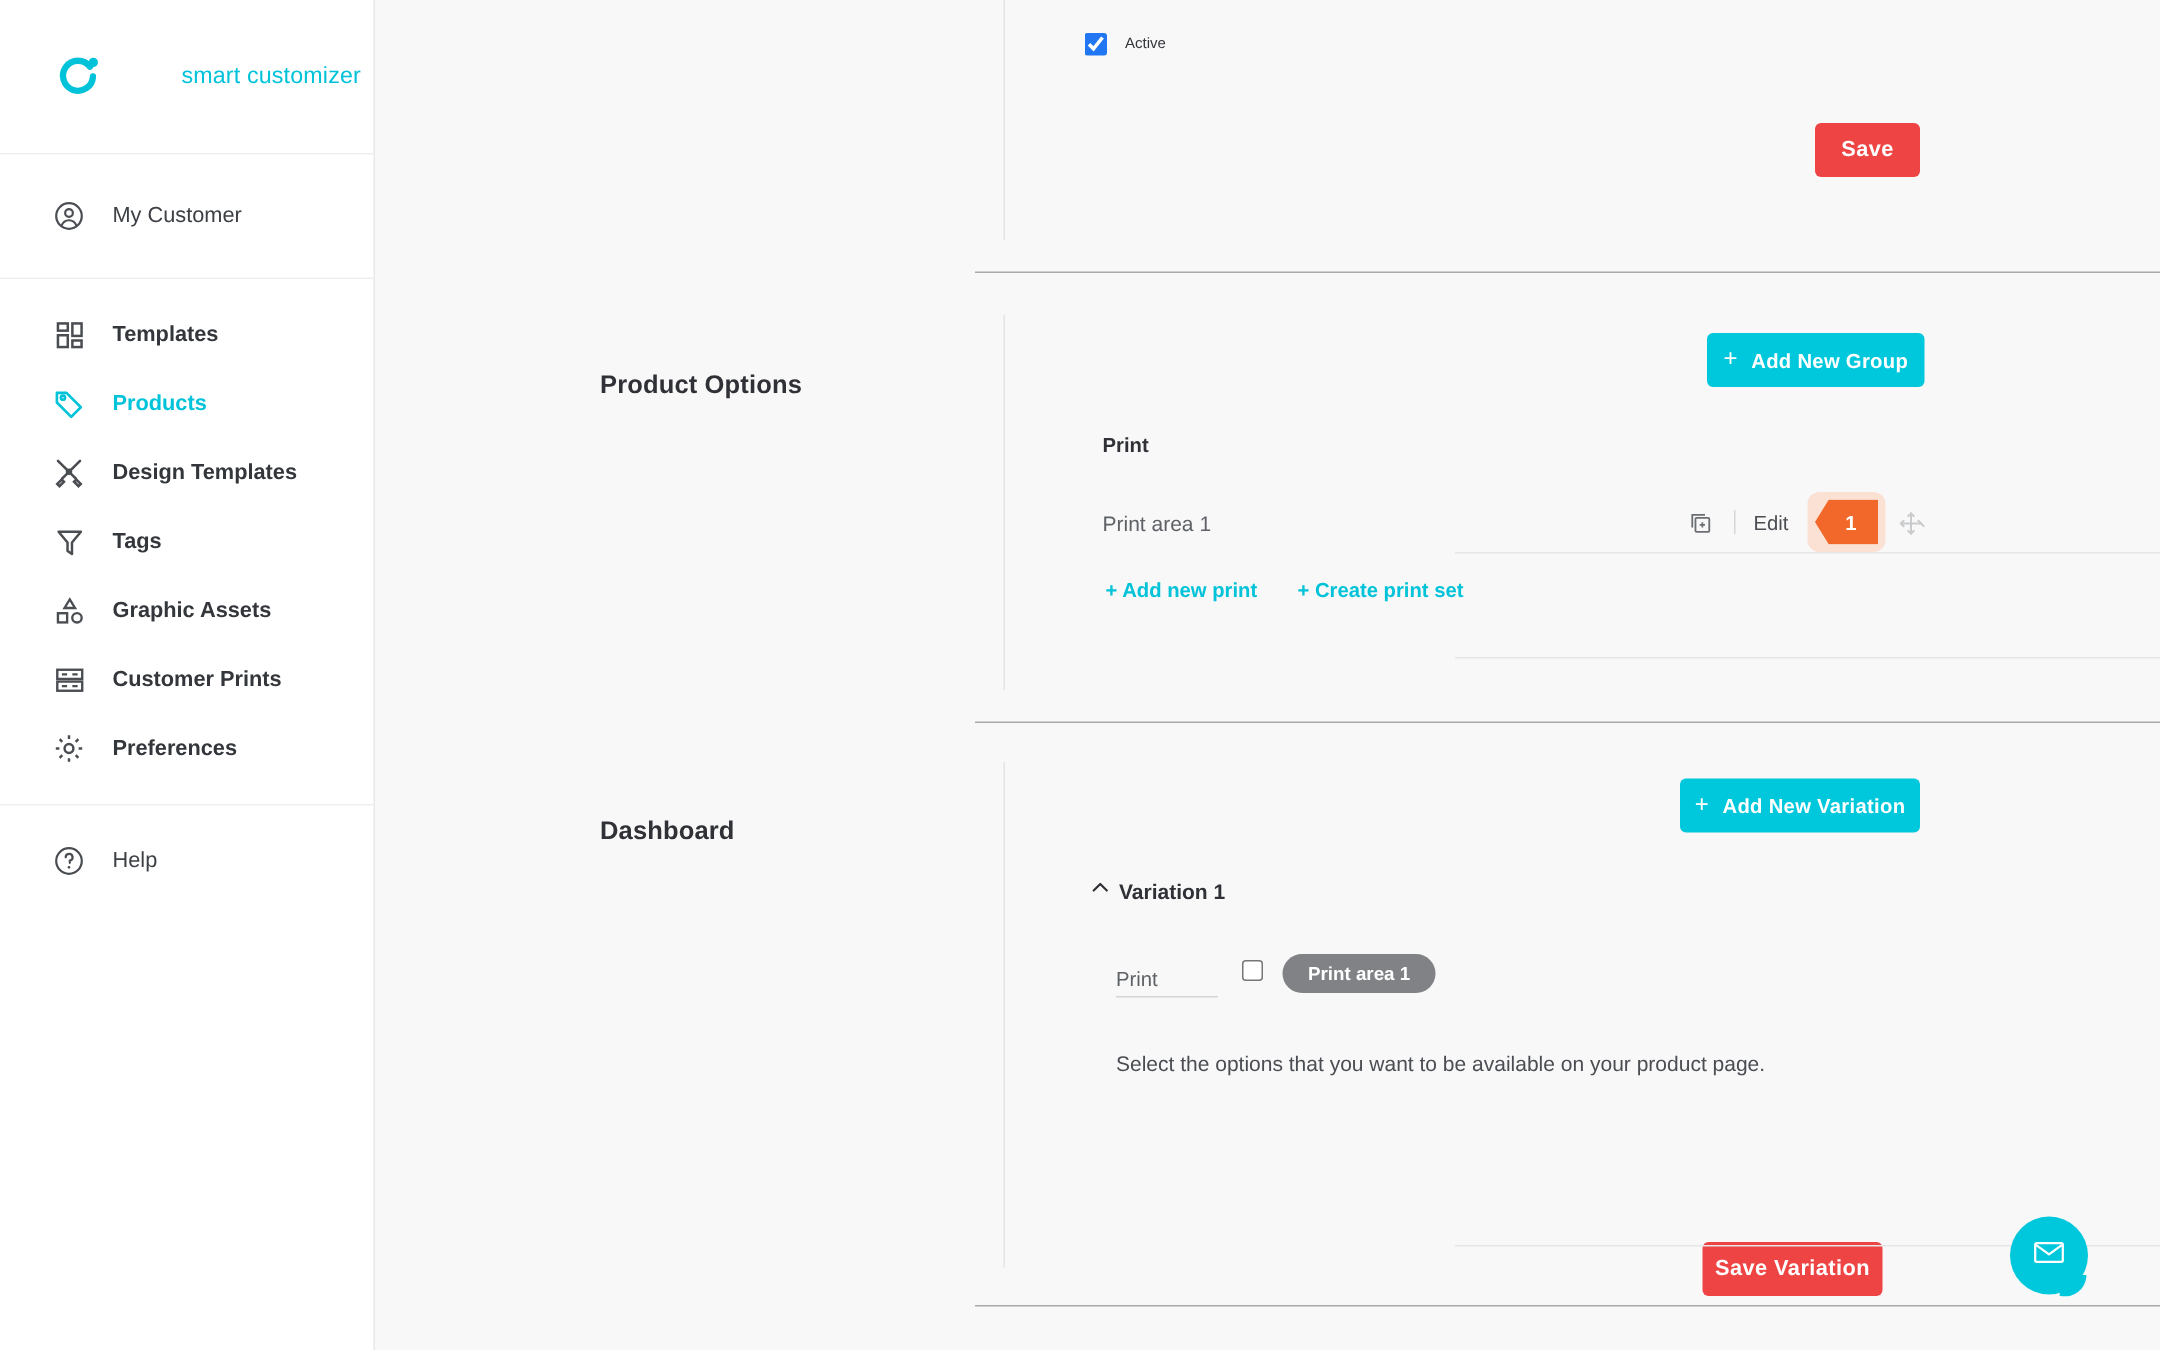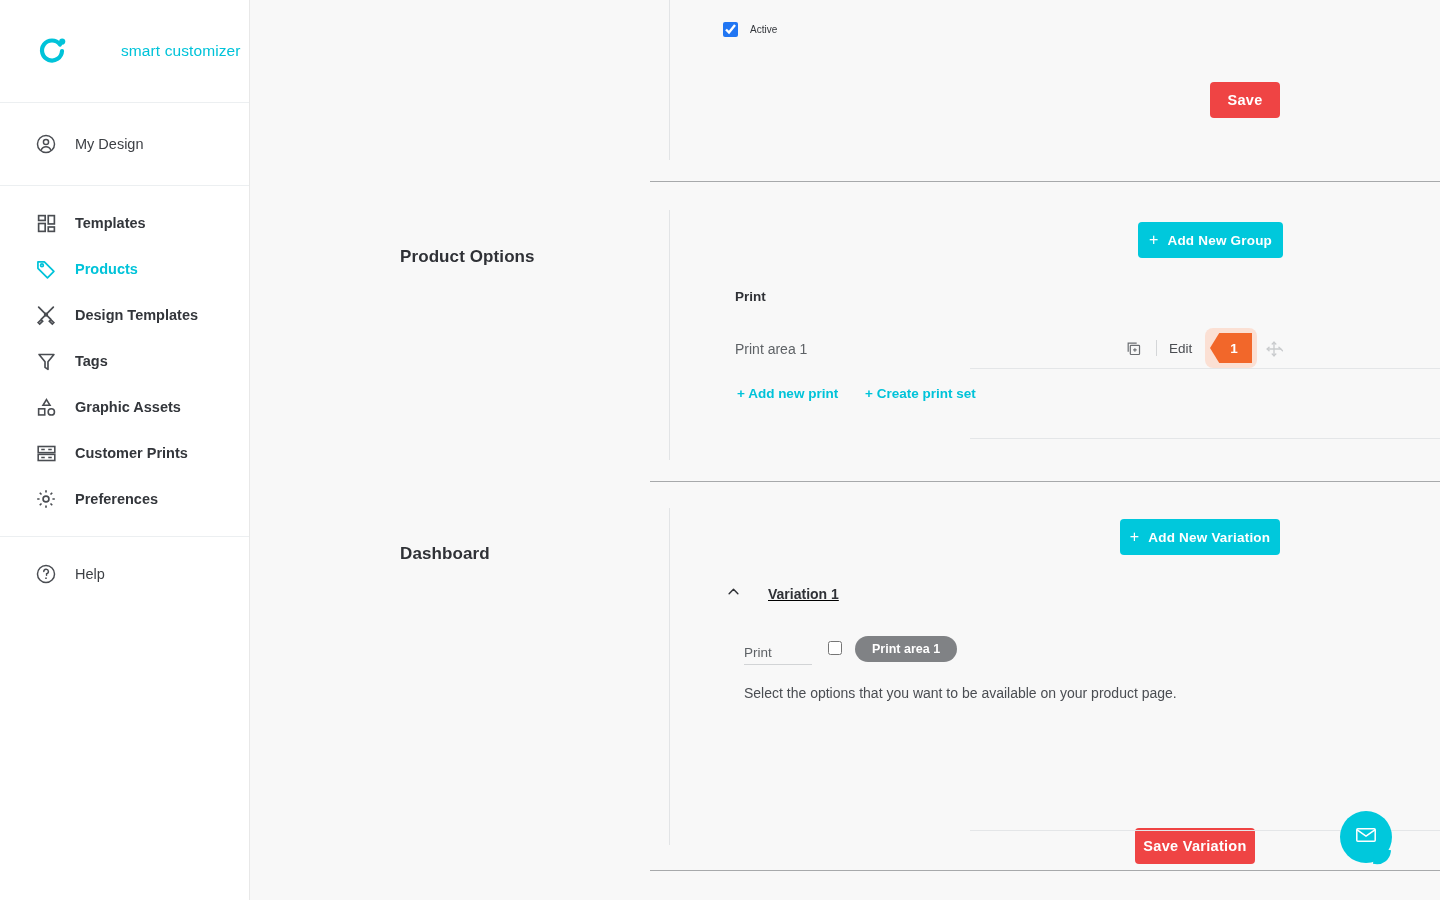--- a/index.html
+++ b/index.html
@@ -136,23 +136,22 @@
     padding-left: 6px;
   }
 
   .link-cyan {
     position: absolute;
     color: #00c3d9; font-size: 13.5px; font-weight: bold; cursor: pointer;
   }
 
   .var-head {
     position: absolute;
-    display: flex; align-items: center; gap: 27px;
-    cursor: pointer;
-    text-decoration: underline;
+    display: flex; align-items: center; gap: 5px;
+    cursor: pointer;
   }
   .var-head-text { font-size: 14px; font-weight: bold; color: #2f3136; }
 
   .opt-row { position: absolute; display: flex; align-items: flex-end; gap: 0; }
   .opt-name {
     font-size: 13.5px; color: #5e6266;
     width: 68px;
     border-bottom: 1px solid #d2d4d6;
     padding-bottom: 4px;
   }
@@ -211,21 +210,21 @@
 
     <div class="nav-group top">
       <div class="nav-item light">
         <span class="ico">
           <svg width="22" height="22" viewBox="0 0 24 24" fill="none" stroke="#4a4d52" stroke-width="1.6">
             <circle cx="12" cy="12" r="9.3"></circle>
             <circle cx="12" cy="9.8" r="2.8"></circle>
             <path d="M6.6 19c1-2.6 3-3.9 5.4-3.9s4.4 1.3 5.4 3.9"></path>
           </svg>
         </span>
-        <span>My Design</span>
+        <span>My Customer</span>
       </div>
     </div>
 
     <div class="nav-group mid">
 
       <div class="nav-item">
         <span class="ico">
           <svg width="21" height="21" viewBox="0 0 24 24" fill="none" stroke="#4a4d52" stroke-width="1.9">
             <rect x="3" y="3" width="7.5" height="5.5"></rect>
               <rect x="14" y="3" width="7" height="9.5"></rect>
@@ -393,21 +392,21 @@
     </div>
 
     <div class="opt-row" style="left:494px; top:636px;">
       <span class="opt-name">Print</span>
       <span class="opt-check">
         <input type="checkbox" style="">
       </span>
       <span class="pill">Print area 1</span>
     </div>
 
-    <span class="hint" style="left:494px; top:685px;">Select the options that you want to be available on your product page.</span>
+    <span class="hint" style="left:494px; top:701px;">Select the options that you want to be available on your product page.</span>
 
     <button class="btn-dark" style="left:885px; top:800px; width:120px; height:36px;margin-top:28px;">Save Variation</button>
 
     <span class="hr light" style="left:720px; top:830px; width:560px;"></span>
 
     <span class="hr" style="top:870px;"></span>
 
     <div class="chat" style="left:1090px; top:811px;">
       <span>
         <svg width="24" height="24" viewBox="0 0 24 24" fill="none" stroke="#ffffff" stroke-width="1.5" stroke-linejoin="round">

